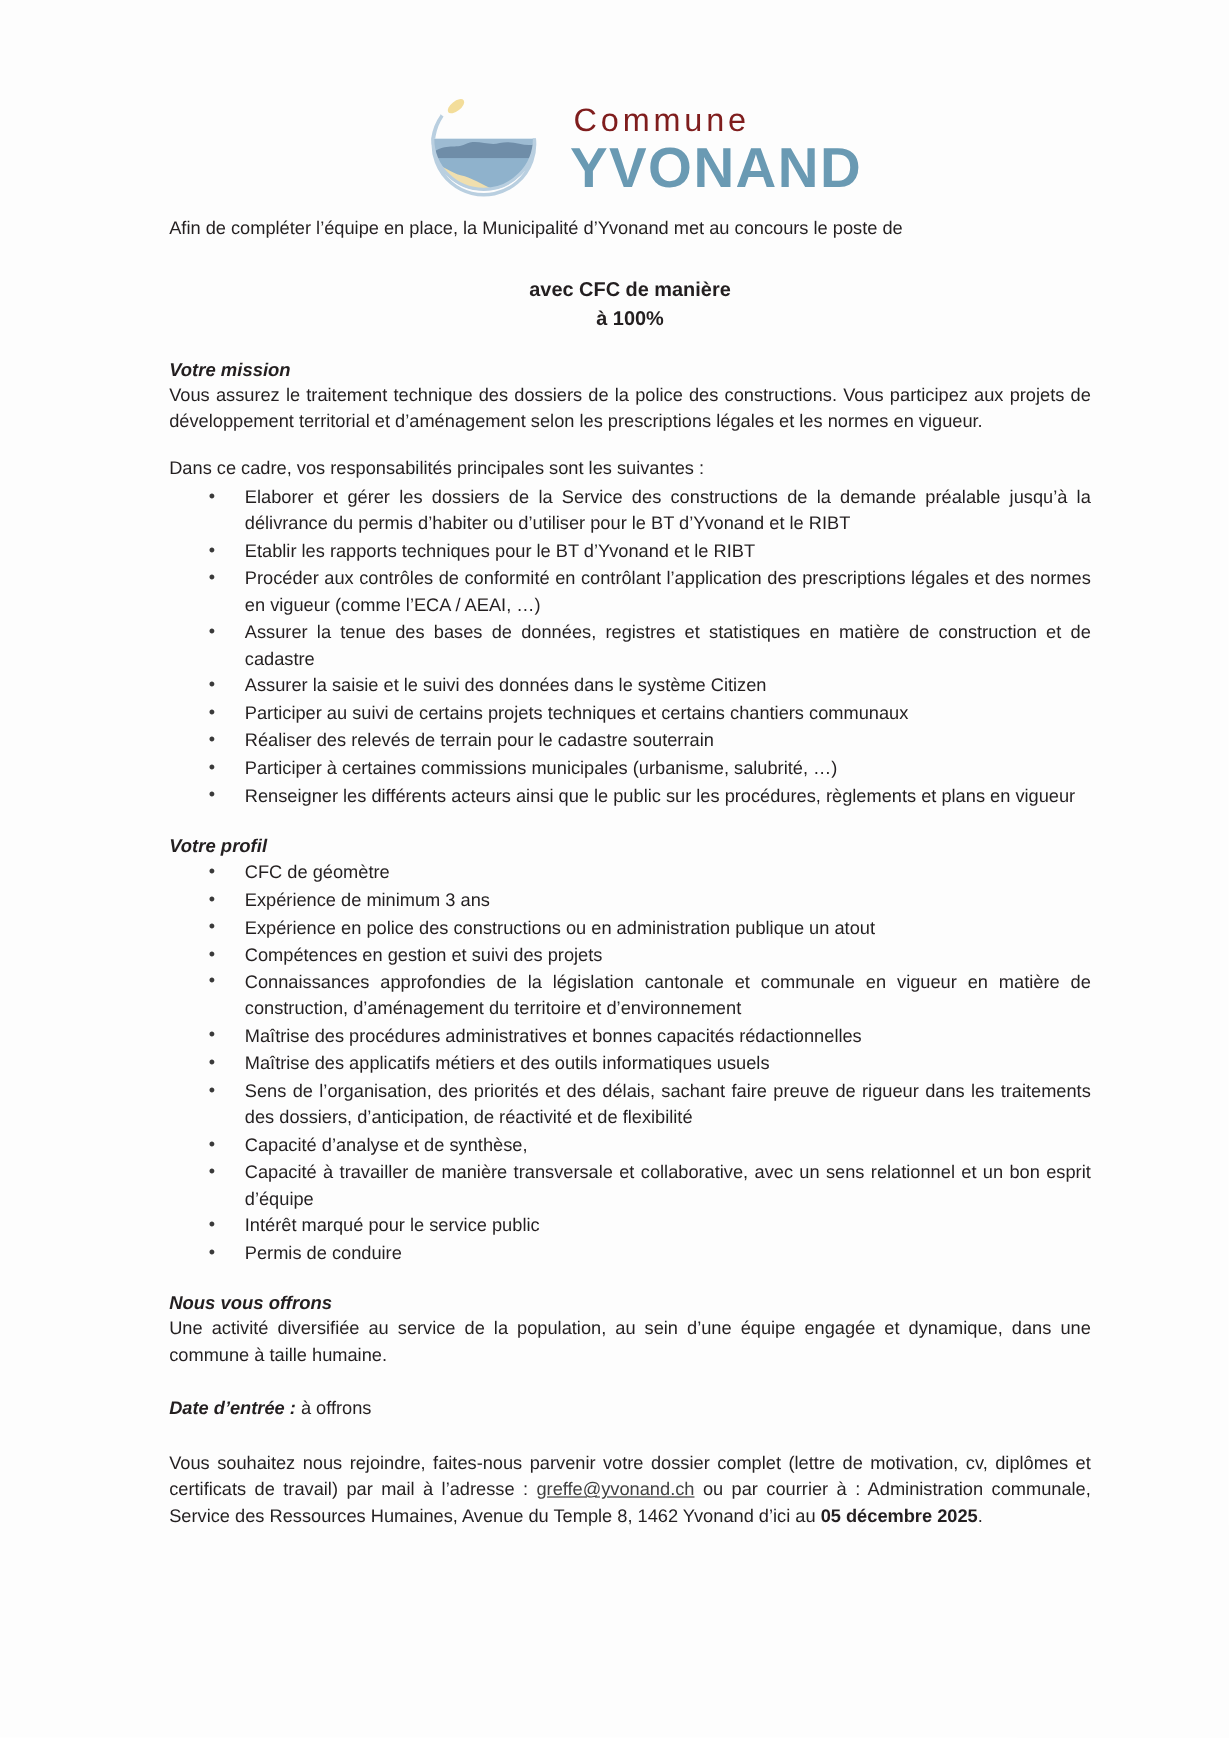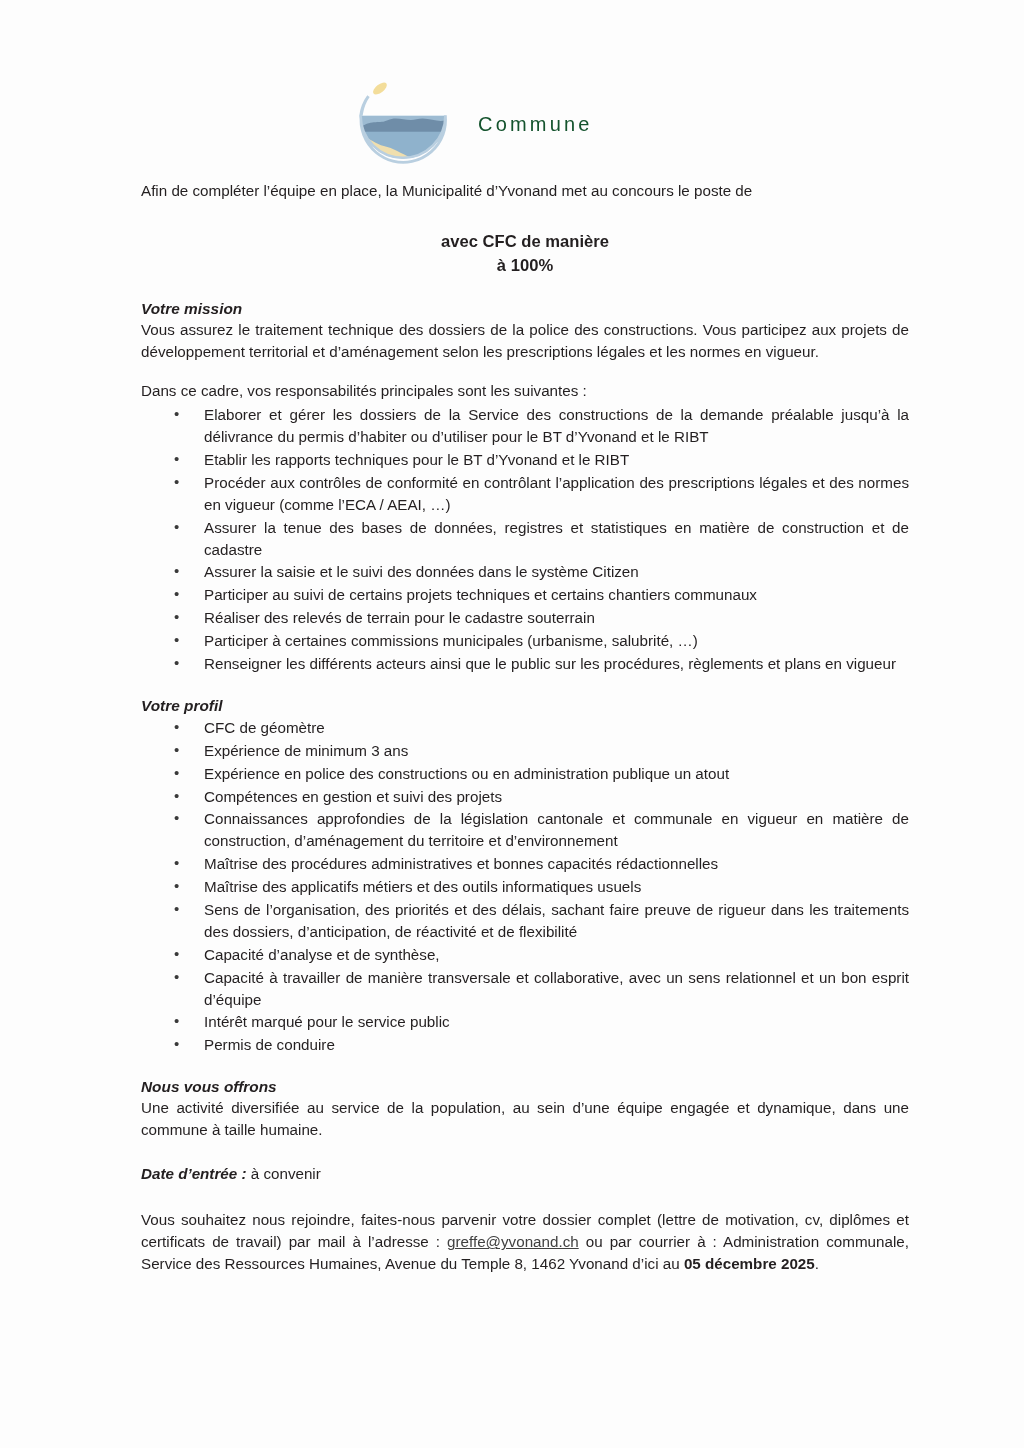--- a/index.html
+++ b/index.html
@@ -40,23 +40,23 @@
     flex: 0 0 auto;
   }
   .wordmark {
     margin-left: 24px;
     display: flex;
     flex-direction: column;
     align-items: flex-start;
     line-height: 1;
   }
   .wordmark .commune {
-    font-size: 20px;
+    font-size: 27px;
     letter-spacing: 3.2px;
-    color: #14532d;
+    color: #7f1d1d;
     font-weight: 400;
     margin-bottom: 2px;
     margin-left: 3px;
   }
   .wordmark .yvonand {
     font-size: 47px;
     letter-spacing: 1.2px;
     color: #6a9ab3;
     font-weight: 700;
   }
@@ -154,20 +154,21 @@
           <path d="M6,70 C14,71 20,76 28,79 C38,83 46,88 56,92 L56,100 L6,100 Z" fill="#f6ead0"></path>
         </g>
 
         <path d="M6,40 A44,44 0 0 0 94,40" fill="none" stroke="#b9cfe0" stroke-width="2.4"></path>
 
         <ellipse cx="26" cy="12" rx="8.5" ry="4.2" transform="rotate(-38 26 12)" fill="#f3dd9a"></ellipse>
       </svg>
     </div>
     <div class="wordmark">
       <span class="commune">Commune</span>
+      <span class="yvonand">YVONAND</span>
     </div>
   </div>
 
   <div class="content">
 
     <p class="para intro">Afin de compléter l’équipe en place, la Municipalité d’Yvonand met au concours le poste de</p>
 
     <div class="title-block">
       <div>avec CFC de manière</div>
       <div>à 100%</div>
@@ -201,18 +202,18 @@
       <li>Sens de l’organisation, des priorités et des délais, sachant faire preuve de rigueur dans les traitements des dossiers, d’anticipation, de réactivité et de flexibilité</li>
       <li>Capacité d’analyse et de synthèse,</li>
       <li>Capacité à travailler de manière transversale et collaborative, avec un sens relationnel et un bon esprit d’équipe</li>
       <li>Intérêt marqué pour le service public</li>
       <li>Permis de conduire</li>
     </ul>
 
     <div class="section-head">Nous vous offrons</div>
     <p class="para">Une activité diversifiée au service de la population, au sein d’une équipe engagée et dynamique, dans une commune à taille humaine.</p>
 
-    <p class="para" style="margin-top:22px;"><span class="inline-em-bold">Date d’entrée :</span> <span>à convenir</span></p>
+    <p class="para" style="margin-top:22px;"><span class="inline-em-bold">Date d’entrée :</span> <span>à offrons</span></p>
 
     <p class="para closing"><span>Vous souhaitez nous rejoindre, faites-nous parvenir votre dossier complet (lettre de motivation, cv, diplômes et certificats de travail) par mail à l’adresse : </span><a class="maillink" href="#">greffe@yvonand.ch</a><span> ou par courrier à : Administration communale, Service des Ressources Humaines, Avenue du Temple 8, 1462 Yvonand d’ici au </span><span class="inline-strong">05 décembre 2025</span><span>.</span></p>
 
   </div>
 </div>
 
 </body></html>

